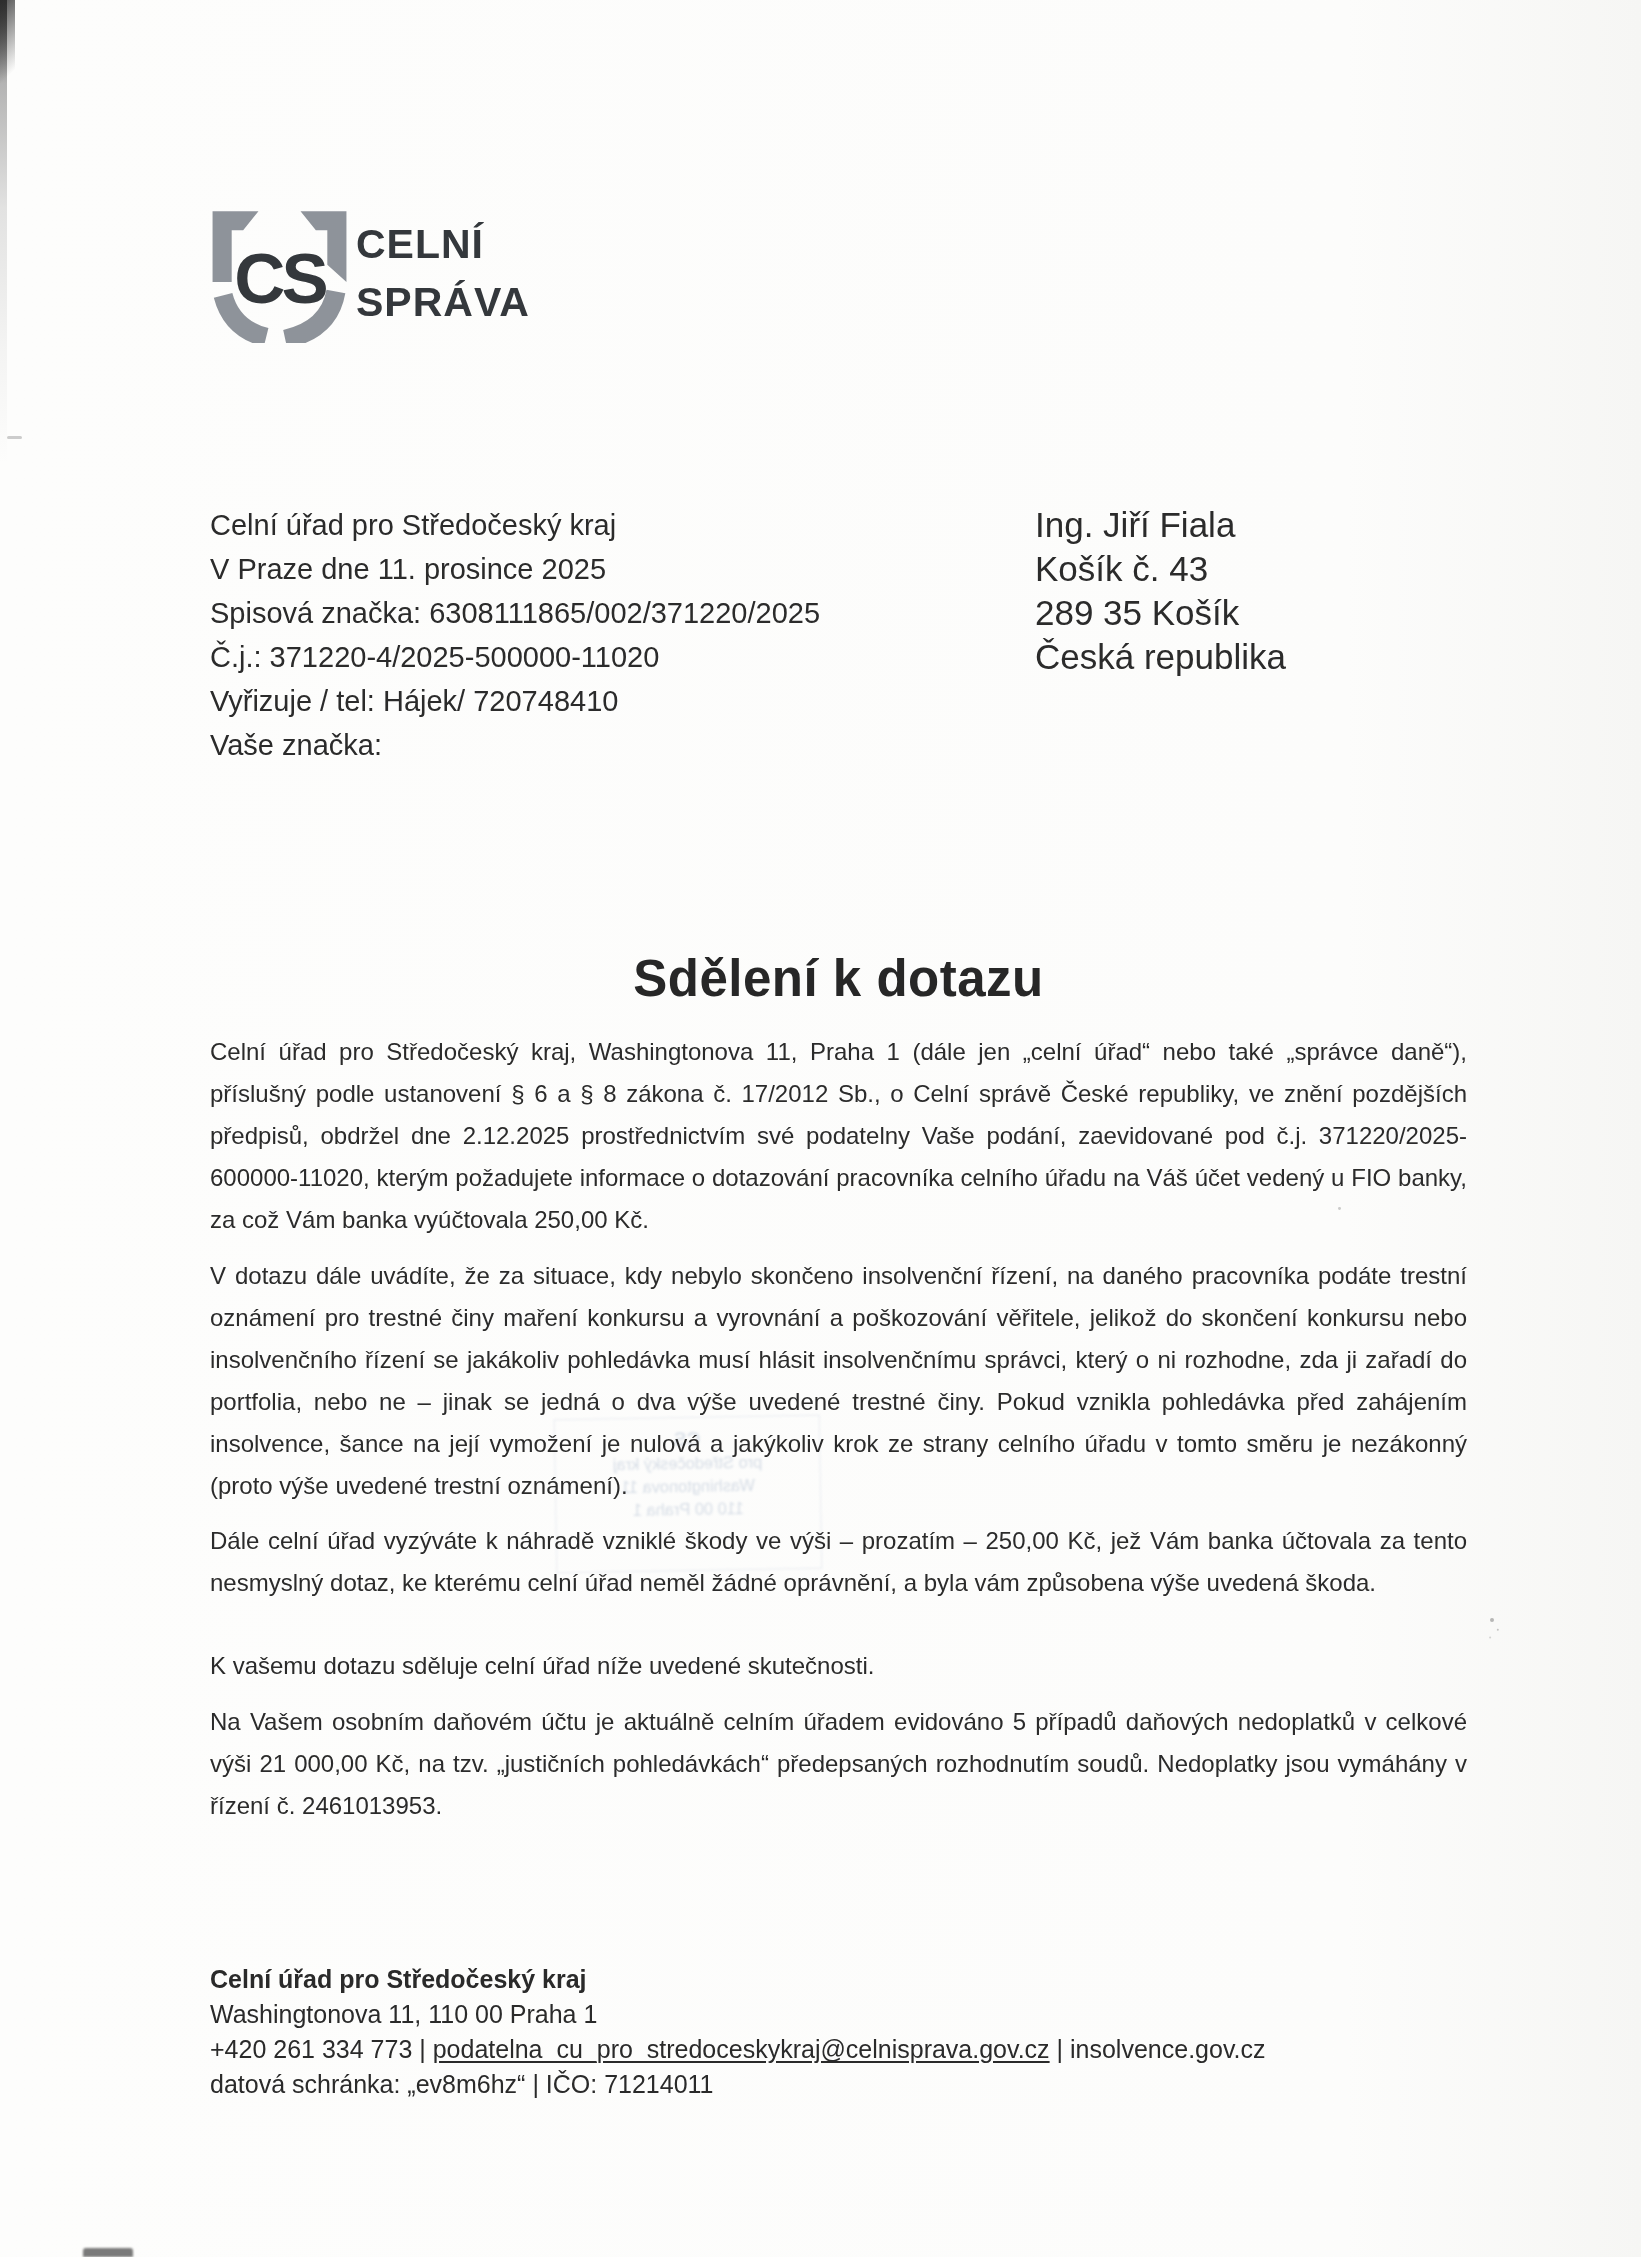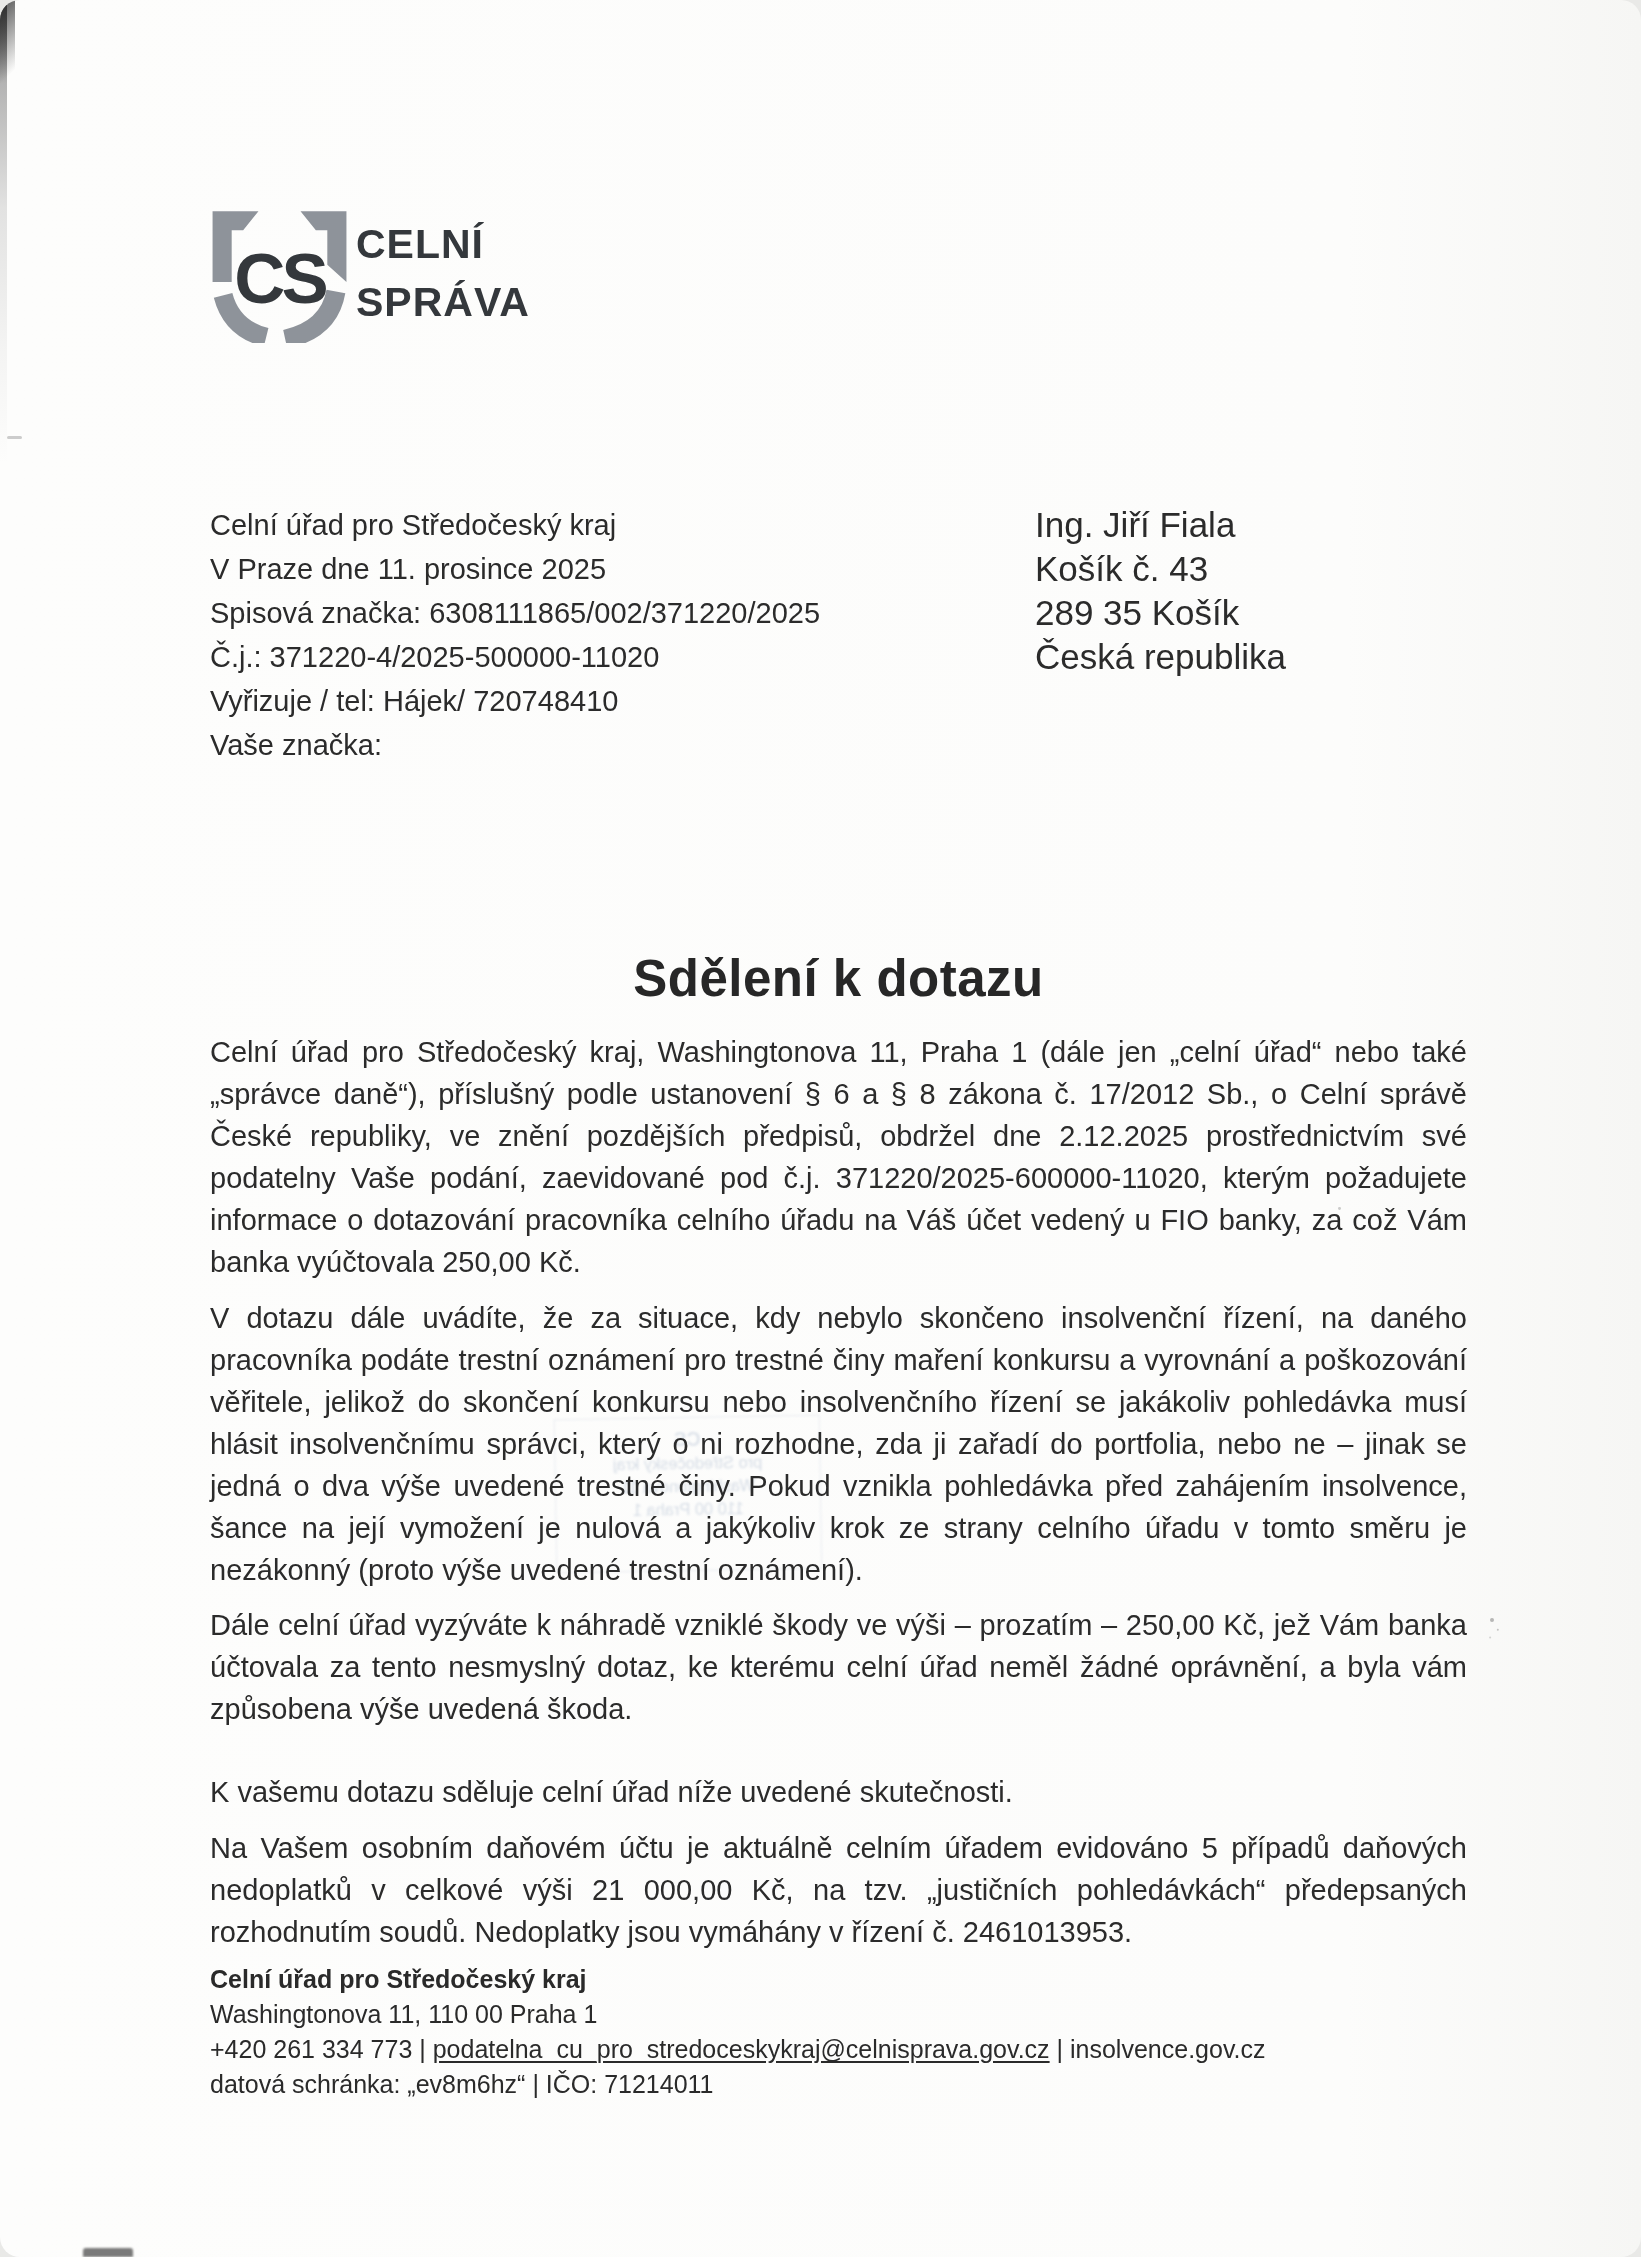--- a/index.html
+++ b/index.html
@@ -6,21 +6,20 @@
   body{
     width:1641px;height:2257px;
     background:#e9e9e7;
     font-family:"Liberation Sans", sans-serif;
     position:relative;
   }
   .paper{
     position:absolute;inset:0;
     background:linear-gradient(90deg,#fdfdfc 0%, #fcfcfb 82%, #f6f6f4 100%);
     overflow:hidden;
-    border-radius:20px;
   }
   
   .edge-streak{
     position:absolute;left:0;top:0;width:6.8px;height:463px;
     background:linear-gradient(180deg, rgba(45,45,45,.9) 0%, rgba(90,90,90,.45) 18%, rgba(130,130,130,.22) 45%, rgba(160,160,160,.10) 75%, rgba(160,160,160,0) 100%);
   }
   .corner-smudge{
     position:absolute;left:0;top:0;width:15.4px;height:106px;
     background:linear-gradient(135deg, rgba(40,40,40,.8), rgba(40,40,40,0) 70%);
   }
@@ -69,21 +68,21 @@
   }
   
   .doc-title{
     position:absolute;left:210px;top:915px;width:1257px;
     text-align:center;font-size:51px;font-weight:bold;color:#272727;
     letter-spacing:0.5px;
   }
   
   .body-text{
     position:absolute;left:210px;top:1031px;width:1257px;
-    font-size:29px;line-height:42px;color:#2b2b2b;
+    font-size:24px;line-height:42px;color:#2b2b2b;
   }
   .body-text p{margin:0 0 13.5px 0;text-align:justify;}
   .body-text p.gap-before{margin-top:41px;}
   
   .footer{
     position:absolute;left:210px;top:1962px;
     font-size:25px;line-height:35px;color:#2a2a2a;
   }
   .footer .f-office{font-weight:bold;}
   .footer .f-email{text-decoration:underline;text-underline-offset:2.9px;}

